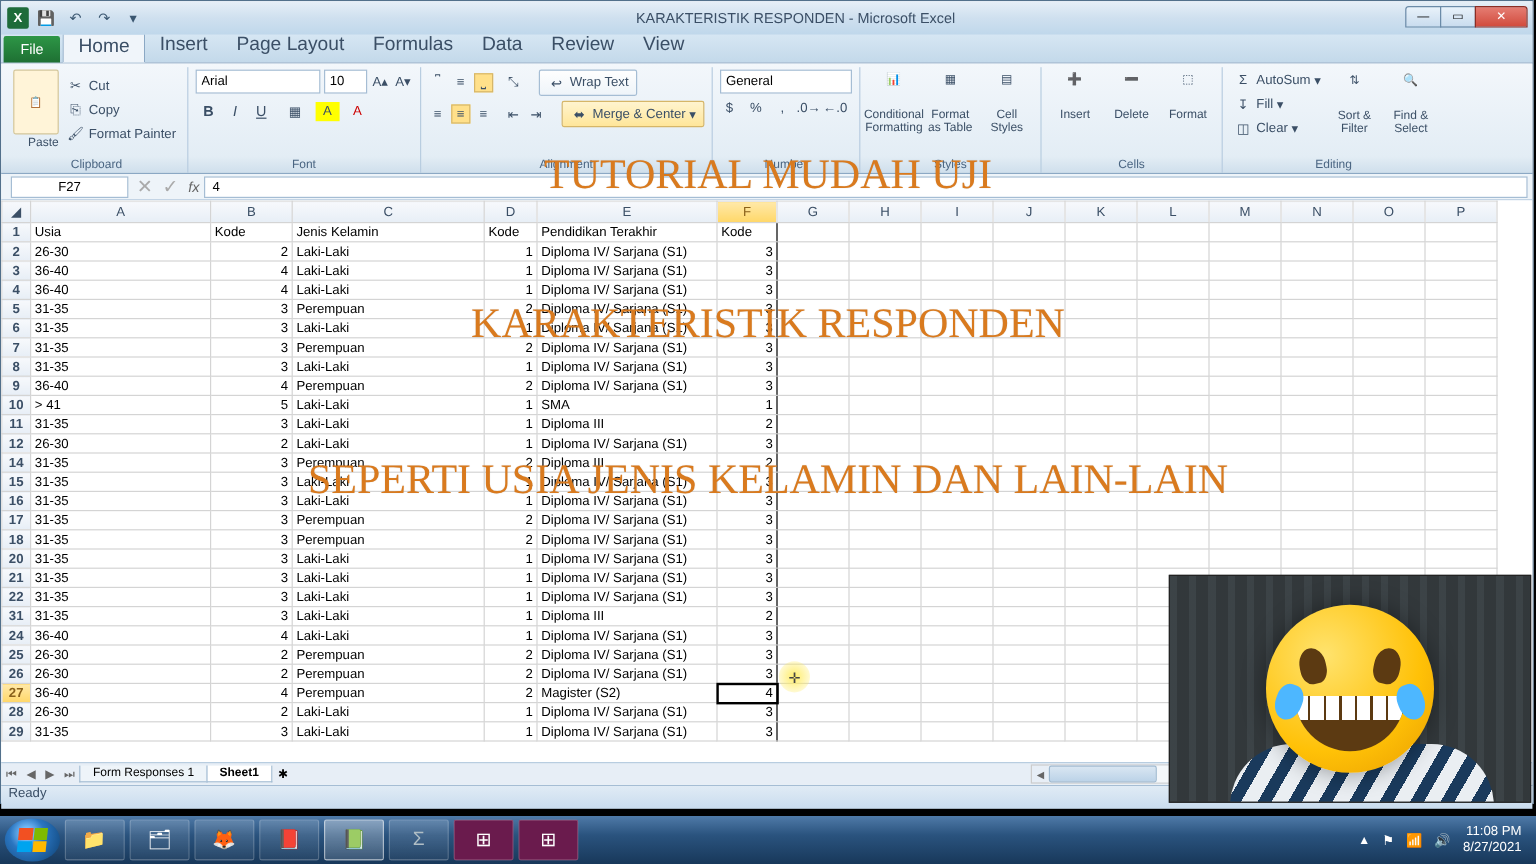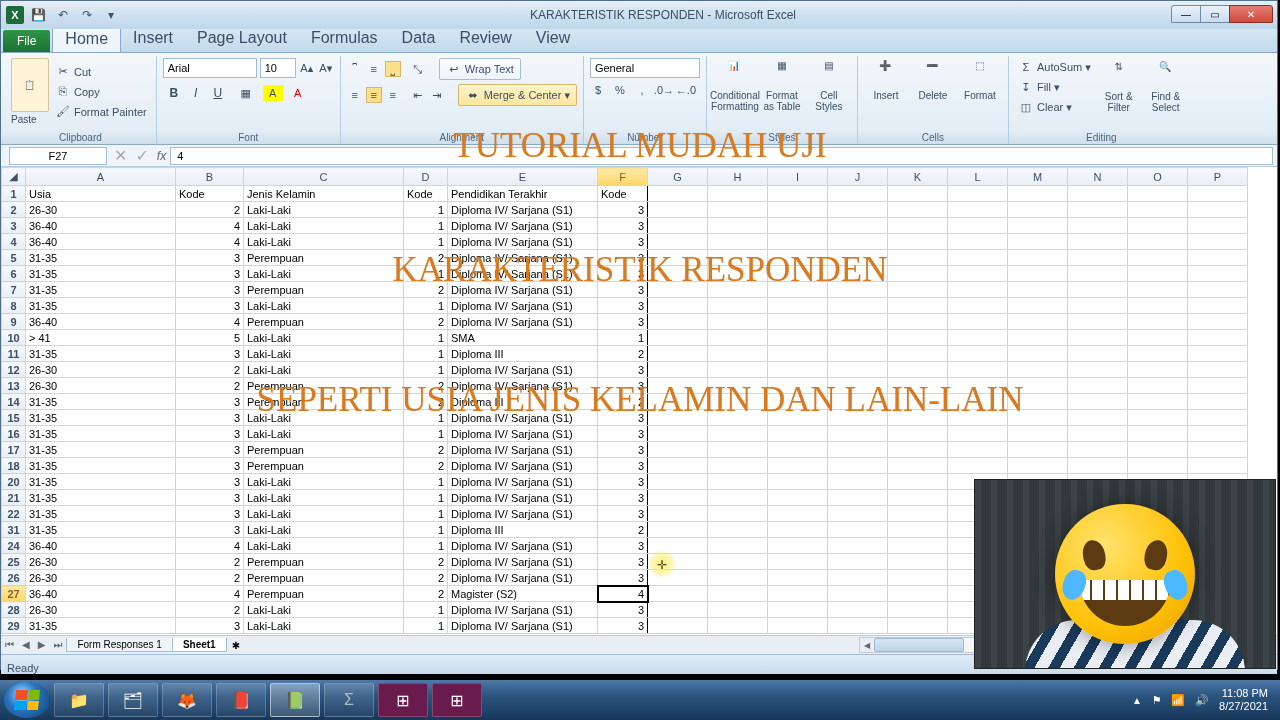--- a/index.html
+++ b/index.html
@@ -28,21 +28,21 @@
 
 .ribbon { height:92px; background:linear-gradient(#f3f7fb,#e3edf5 85%,#cfdfec); border-bottom:1px solid #8ba8c4; display:flex; padding:3px 4px 0; font-size:11px; color:#3b4f66; }
 .rgroup { border-right:1px solid #b8cde0; padding:2px 6px 0; display:flex; flex-direction:column; position:relative; height:88px; }
 .rgroup-title { text-align:center; font-size:10px; color:#4a6582; padding:1px 0; margin-top:auto; }
 .rrow { display:flex; gap:3px; align-items:center; }
 .rcol { display:flex; flex-direction:column; gap:2px; }
 .paste-big { width:38px; height:54px; background:#fff4d8; border:1px solid #d4c69a; border-radius:2px; display:flex; flex-direction:column; align-items:center; justify-content:center; font-size:9px; }
 .ritem { display:flex; align-items:center; gap:3px; font-size:11px; height:18px; padding:0 3px; white-space:nowrap; }
 .ricon { width:16px; height:16px; display:inline-flex; align-items:center; justify-content:center; font-size:11px; }
 .font-sel { border:1px solid #a5bdd4; background:#fff; height:20px; font-size:11px; padding:1px 4px; }
-.font-sel.name { width:94px; }
+.font-sel.name { width:104px; }
 .font-sel.size { width:36px; }
 .btngrp { display:flex; }
 .btngrp .b { width:22px; height:22px; border:1px solid transparent; display:flex; align-items:center; justify-content:center; font-size:12px; }
 .btngrp .b.bold { font-weight:bold; }
 .btngrp .b.italic { font-style:italic; }
 .btngrp .b.under { text-decoration:underline; }
 .wrap-btn,.merge-btn { border:1px solid #a5bdd4; background:linear-gradient(#fefefe,#eef4f9); padding:2px 6px; border-radius:2px; font-size:11px; display:flex; align-items:center; gap:3px; height:22px; }
 .merge-btn.ml { background:linear-gradient(#fff4cf,#ffe69a); border-color:#d6b668; }
 .numfmt { border:1px solid #a5bdd4; background:#fff; width:110px; height:20px; padding:1px 4px; font-size:11px; }
 .big-btn { width:44px; display:flex; flex-direction:column; align-items:center; font-size:10px; text-align:center; gap:2px; padding:2px; }
@@ -70,21 +70,21 @@
 .sheet-bar { height:19px; background:#e7eef6; border-top:1px solid #b8cde0; display:flex; align-items:center; font-size:10px; position:relative; }
 .sheet-nav span { padding:0 4px; color:#666; }
 .sheet-tab { padding:1px 10px; border:1px solid #a5bdd4; border-top:none; background:#eef4f9; margin-right:-1px; }
 .sheet-tab.active { background:#fff; font-weight:bold; }
 .hscroll { position:absolute; right:18px; width:400px; height:16px; background:#e7eef6; border:1px solid #ccc; display:flex; align-items:center; }
 .hscroll .tr { width:14px; text-align:center; font-size:8px; color:#666; }
 .hscroll .track { flex:1; background:#f4f7fa; height:14px; position:relative; }
 .hscroll .thumb { position:absolute; left:0; width:90px; height:14px; background:linear-gradient(#d9e6f2,#bcd3e8); border:1px solid #9db8d0; border-radius:2px; }
 
 
-.statusbar { height:20px; background:linear-gradient(#e0ebf5,#c9dcee); border-top:1px solid #a5bdd4; display:flex; align-items:flex-end; font-size:11px; color:#3b4f66; padding:0 6px; }
+.statusbar { height:20px; background:linear-gradient(#e0ebf5,#c9dcee); border-top:1px solid #a5bdd4; display:flex; align-items:flex-start; font-size:11px; color:#3b4f66; padding:0 6px; }
 
 
 .overlay-text { position:absolute; left:0; right:0; text-align:center; font-family:Georgia,serif; font-size:35px; color:#d97a1e; font-weight:500; pointer-events:none; text-shadow:0 0 1px rgba(0,0,0,.15); }
 
 
 .cam { position:absolute; right:4px; bottom:51px; width:302px; height:190px; background:#3a3f42; border:1px solid #222; overflow:hidden; display:flex; align-items:center; justify-content:center; }
 .cam .bg { position:absolute; inset:0; background:repeating-linear-gradient(90deg,#3d4549 0 6px,#2f3538 6px 16px); opacity:.7; }
 .cam .shirt { position:absolute; bottom:-4px; left:50px; width:220px; height:52px; border-radius:100px 100px 0 0; background:repeating-linear-gradient(120deg,#1a3a5c 0 10px,#eaeef2 10px 22px); }
 .emoji { width:140px; height:140px; border-radius:50%; background:radial-gradient(circle at 35% 30%,#ffe36e,#ffc107 60%,#e89c00); position:relative; z-index:2; box-shadow:0 0 20px rgba(0,0,0,.4); }
 .emoji .eye { width:22px; height:30px; background:#5c3a12; border-radius:50% 50% 40% 40%; position:absolute; top:36px; }
@@ -145,21 +145,21 @@
         <div class="rtab">Review</div>
         <div class="rtab">View</div>
       </div>
   </div>
 
   <div class="ribbon">
     <div class="rgroup">
       <div class="rrow">
         <div class="rcol">
           <div class="paste-big">📋</div>
-          <span style="font-size:10px;text-align:left">Paste</span>
+          <span style="font-size:10px;text-align:right">Paste</span>
         </div>
         <div class="rcol">
           <div class="ritem">
               <span class="ricon">✂</span>
               <span>Cut</span>
             </div>
           <div class="ritem">
               <span class="ricon">⎘</span>
               <span>Copy</span>
             </div>
@@ -557,39 +557,20 @@
             <td class=""></td>
             <td class=""></td>
             <td class=""></td>
             <td class=""></td>
             <td class=""></td>
             <td class=""></td>
             <td class=""></td>
             <td class=""></td>
           </tr>
           <tr>
-            <th class="rowhdr">13</th>
-            <td class="">26-30</td>
-            <td class=" num">2</td>
-            <td class="">Perempuan</td>
-            <td class=" num">2</td>
-            <td class="">Diploma IV/ Sarjana (S1)</td>
-            <td class=" num data-border">3</td>
-            <td class=""></td>
-            <td class=""></td>
-            <td class=""></td>
-            <td class=""></td>
-            <td class=""></td>
-            <td class=""></td>
-            <td class=""></td>
-            <td class=""></td>
-            <td class=""></td>
-            <td class=""></td>
-          </tr>
-          <tr>
             <th class="rowhdr">14</th>
             <td class="">31-35</td>
             <td class=" num">3</td>
             <td class="">Perempuan</td>
             <td class=" num">2</td>
             <td class="">Diploma III</td>
             <td class=" num data-border">2</td>
             <td class=""></td>
             <td class=""></td>
             <td class=""></td>

